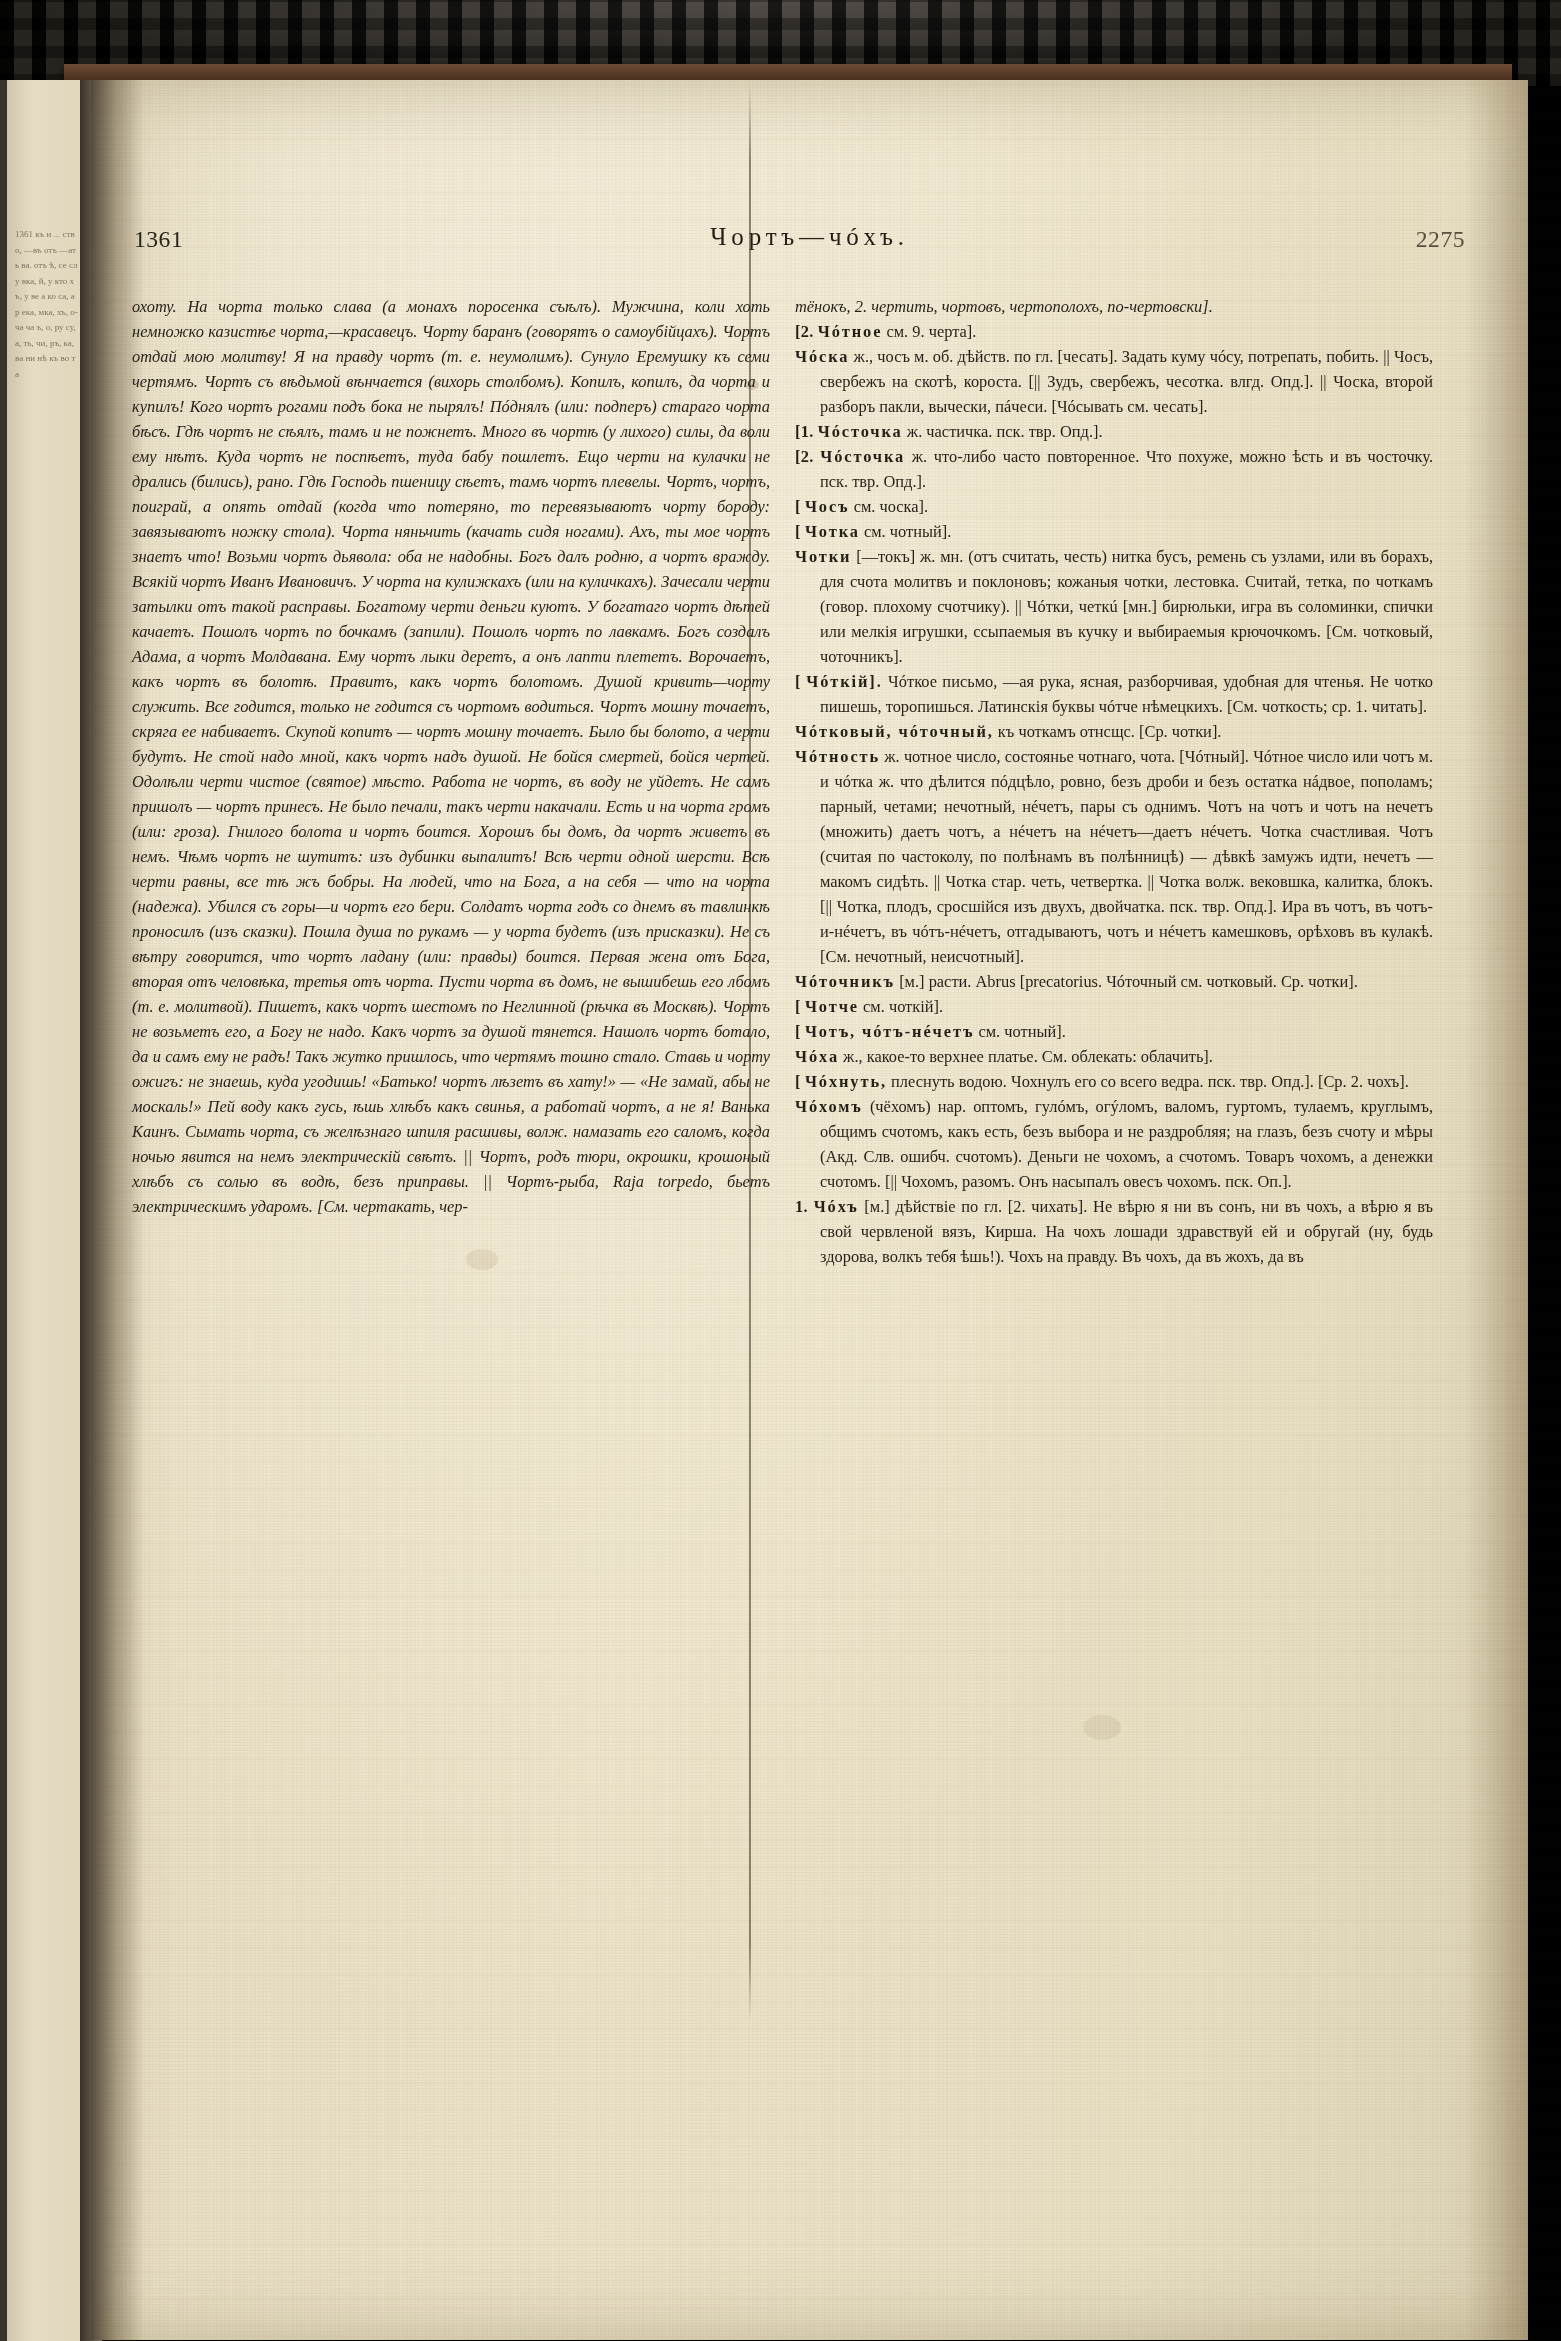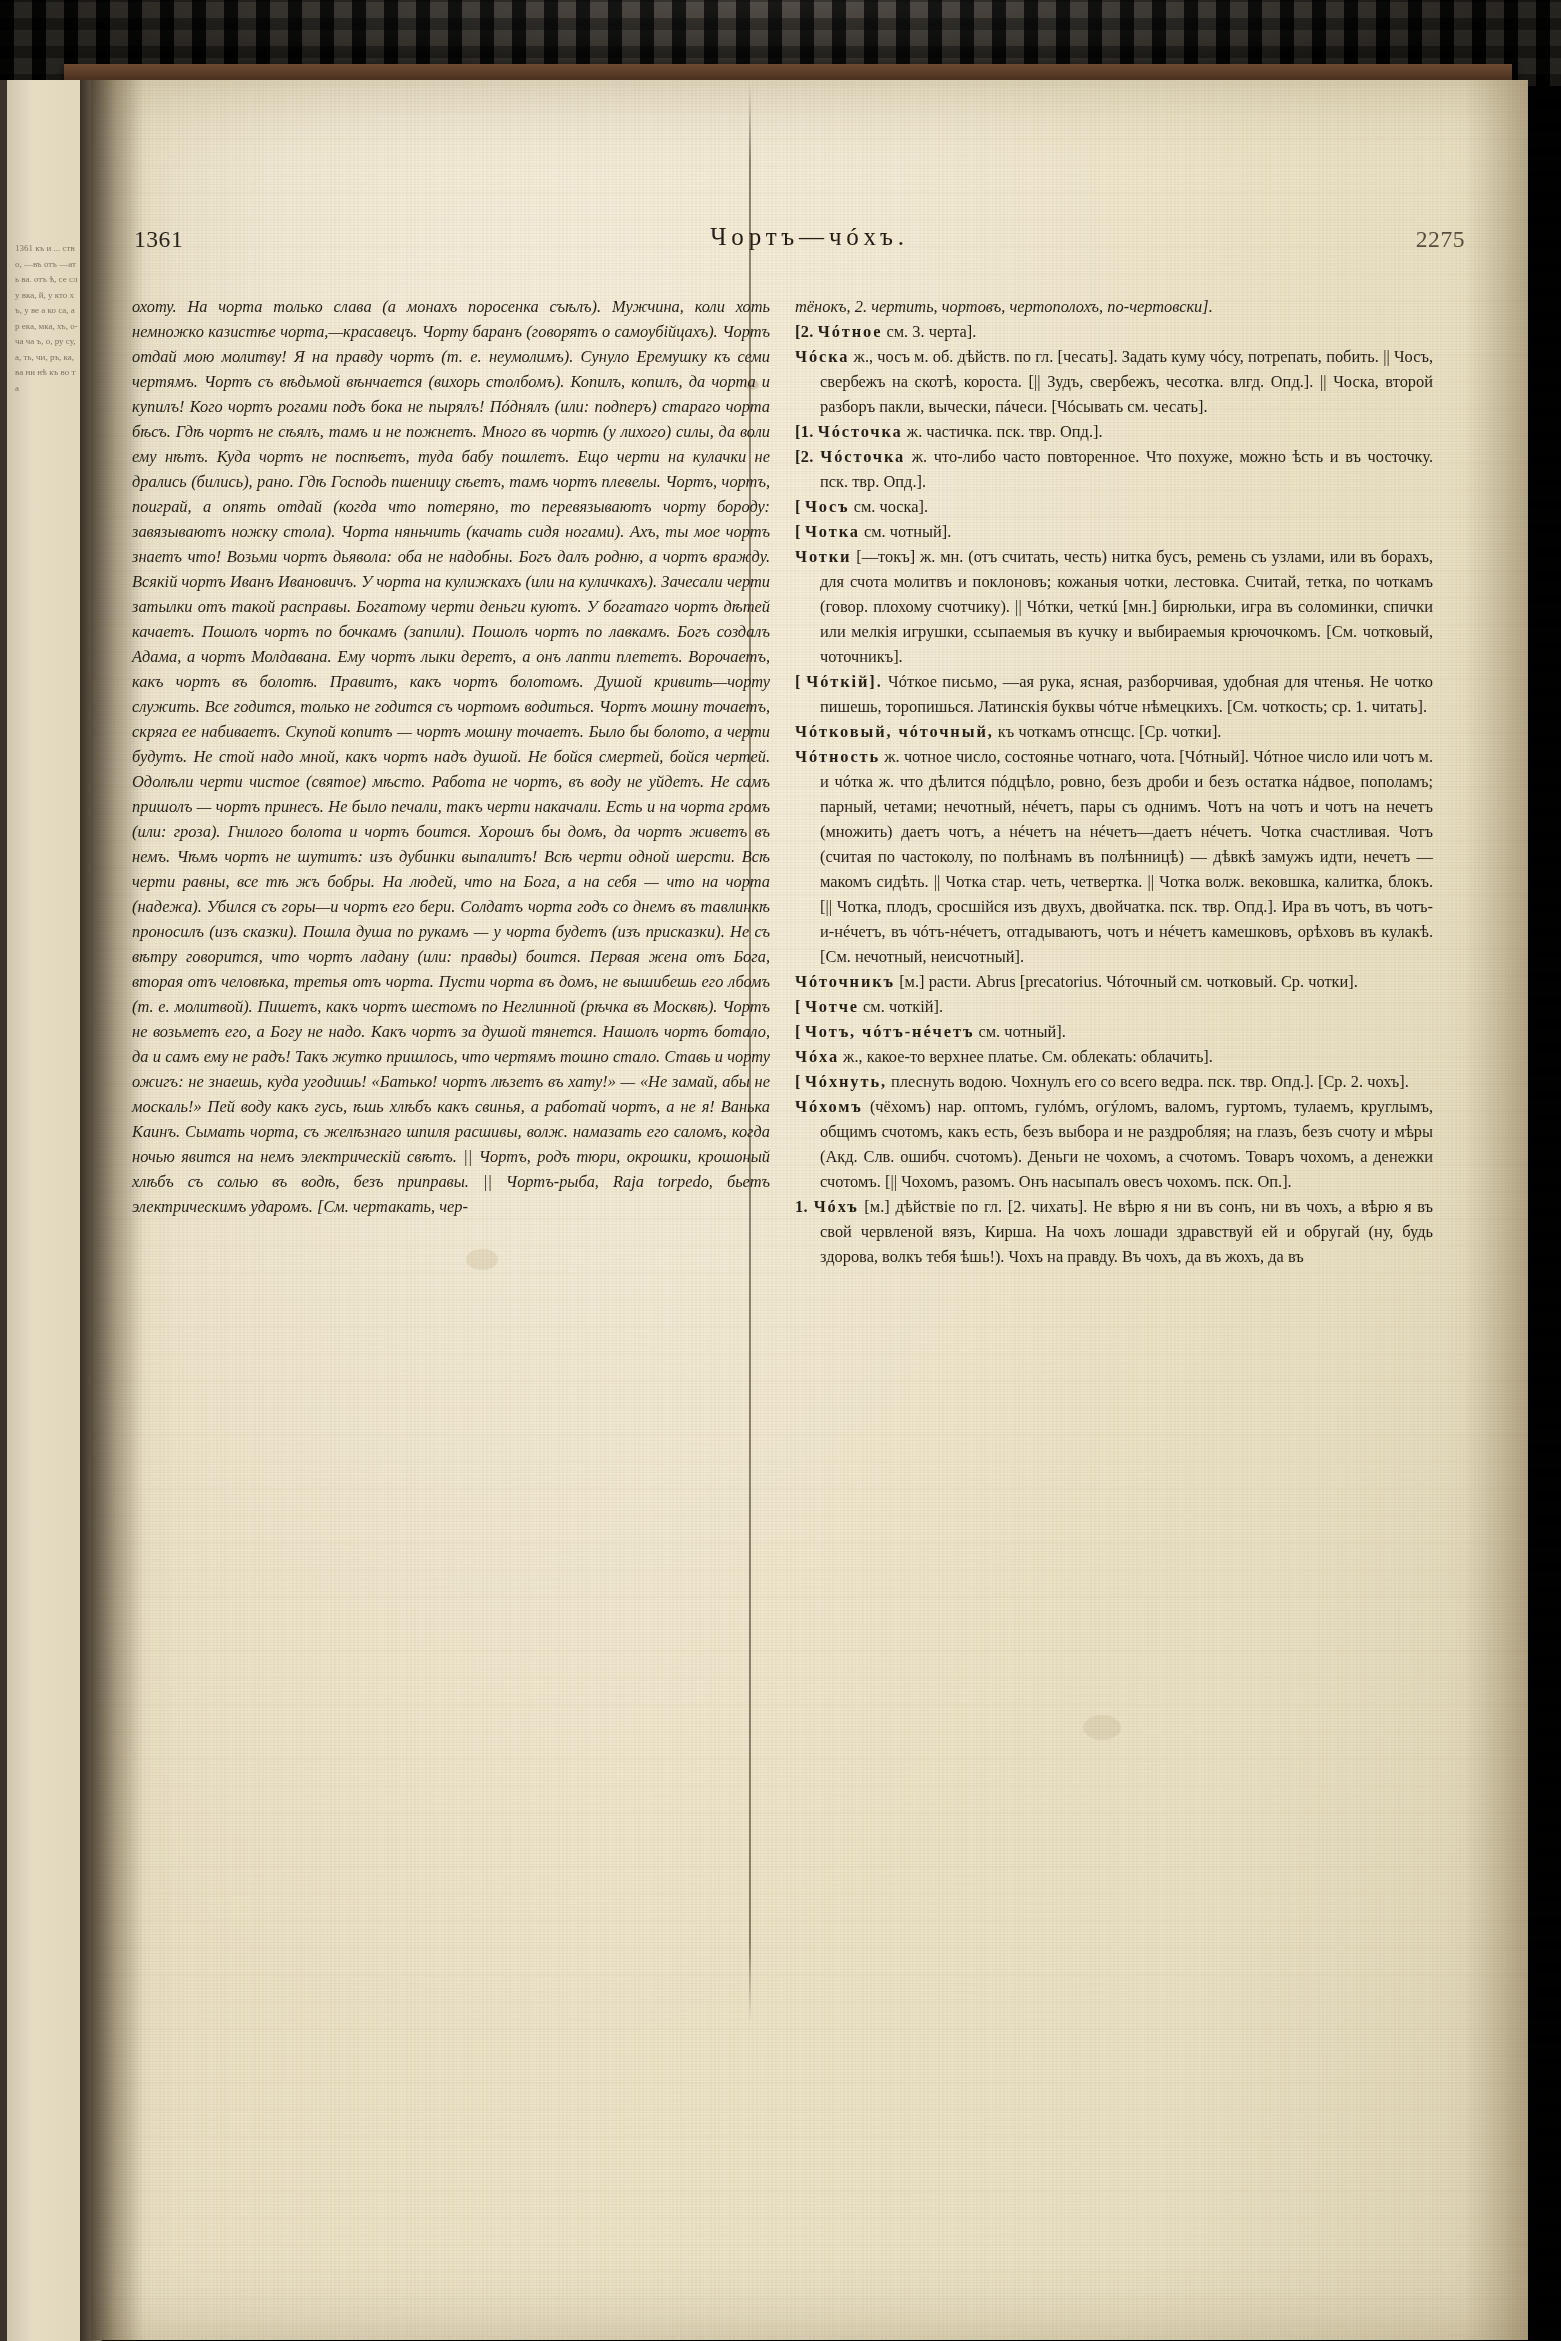--- a/index.html
+++ b/index.html
@@ -35,21 +35,21 @@
     background:linear-gradient(180deg,#6d4b33,#3b2415 60%,#20130a);
     box-shadow:0 3.2px 9.7px rgba(0,0,0,.7);
   }
 
   
   #neighbour-page{
     position:absolute;left:0;top:80px;width:102px;height:2262px;
     background:linear-gradient(90deg,#3a332b 0 7.5px,#cfc6ae 7.5px,#e5dcc3 32px,#ded5bb 100%);
   }
   #neighbour-text{
-    position:absolute;left:15px;top:161px;width:64px;height:1877px;
+    position:absolute;left:15px;top:147px;width:64px;height:1877px;
     font-size:9px;line-height:15.5px;color:#6a6352;
     overflow:hidden;word-break:break-all;opacity:.85;
     font-family:"Liberation Serif",serif;
   }
   #gutter-shadow{
     position:absolute;left:80px;top:80px;width:64px;height:2262px;
     background:linear-gradient(90deg, rgba(20,12,4,.82), rgba(60,44,22,.35) 55%, rgba(255,255,255,0));
     pointer-events:none;z-index:6;
   }
 
@@ -145,21 +145,21 @@
 
   <div id="columns">
 
     <div class="column" id="column-left">
       <p class="para it">охоту. На чорта только слава (а монахъ поросенка съѣлъ). Мужчина, коли хоть немножко казистѣе чорта,—красавецъ. Чорту баранъ (говорятъ о самоубійцахъ). Чортъ отдай мою молитву! Я на правду чортъ (т. е. неумолимъ). Сунуло Еремушку къ семи чертямъ. Чортъ съ вѣдьмой вѣнчается (вихорь столбомъ). Копилъ, копилъ, да чорта и купилъ! Кого чортъ рогами подъ бока не пырялъ! Пóднялъ (или: подперъ) стараго чорта бѣсъ. Гдѣ чортъ не сѣялъ, тамъ и не пожнетъ. Много въ чортѣ (у лихого) силы, да воли ему нѣтъ. Куда чортъ не поспѣетъ, туда бабу пошлетъ. Ещо черти на кулачки не дрались (бились), рано. Гдѣ Господь пшеницу сѣетъ, тамъ чортъ плевелы. Чортъ, чортъ, поиграй, а опять отдай (когда что потеряно, то перевязываютъ чорту бороду: завязываютъ ножку стола). Чорта няньчить (качать сидя ногами). Ахъ, ты мое чортъ знаетъ что! Возьми чортъ дьявола: оба не надобны. Богъ далъ родню, а чортъ вражду. Всякій чортъ Иванъ Ивановичъ. У чорта на кулижкахъ (или на куличкахъ). Зачесали черти затылки отъ такой расправы. Богатому черти деньги куютъ. У богатаго чортъ дѣтей качаетъ. Пошолъ чортъ по бочкамъ (запили). Пошолъ чортъ по лавкамъ. Богъ создалъ Адама, а чортъ Молдавана. Ему чортъ лыки деретъ, а онъ лапти плететъ. Ворочаетъ, какъ чортъ въ болотѣ. Правитъ, какъ чортъ болотомъ. Душой кривить—чорту служить. Все годится, только не годится съ чортомъ водиться. Чортъ мошну точаетъ, скряга ее набиваетъ. Скупой копитъ — чортъ мошну точаетъ. Было бы болото, а черти будутъ. Не стой надо мной, какъ чортъ надъ душой. Не бойся смертей, бойся чертей. Одолѣли черти чистое (святое) мѣсто. Работа не чортъ, въ воду не уйдетъ. Не самъ пришолъ — чортъ принесъ. Не было печали, такъ черти накачали. Есть и на чорта громъ (или: гроза). Гнилого болота и чортъ боится. Хорошъ бы домъ, да чортъ живетъ въ немъ. Чѣмъ чортъ не шутитъ: изъ дубинки выпалитъ! Всѣ черти одной шерсти. Всѣ черти равны, все тѣ жъ бобры. На людей, что на Бога, а на себя — что на чорта (надежа). Убился съ горы—и чортъ его бери. Солдатъ чорта годъ со днемъ въ тавлинкѣ проносилъ (изъ сказки). Пошла душа по рукамъ — у чорта будетъ (изъ присказки). Не съ вѣтру говорится, что чортъ ладану (или: правды) боится. Первая жена отъ Бога, вторая отъ человѣка, третья отъ чорта. Пусти чорта въ домъ, не вышибешь его лбомъ (т. е. молитвой). Пишетъ, какъ чортъ шестомъ по Неглинной (рѣчка въ Москвѣ). Чортъ не возьметъ его, а Богу не надо. Какъ чортъ за душой тянется. Нашолъ чортъ ботало, да и самъ ему не радъ! Такъ жутко пришлось, что чертямъ тошно стало. Ставь и чорту ожигъ: не знаешь, куда угодишь! «Батько! чортъ лѣзетъ въ хату!» — «Не замай, абы не москаль!» Пей воду какъ гусь, ѣшь хлѣбъ какъ свинья, а работай чортъ, а не я! Ванька Каинъ. Сымать чорта, съ желѣзнаго шпиля расшивы, волж. намазать его саломъ, когда ночью явится на немъ электрическій свѣтъ. || Чортъ, родъ тюри, окрошки, крошоный хлѣбъ съ солью въ водѣ, безъ приправы. || Чортъ-рыба, Raja torpedo, бьетъ электрическимъ ударомъ. [См. чертакать, чер-</p>
     </div>
 
     <div class="column" id="column-right">
       <p class="para it">тёнокъ, 2. чертить, чортовъ, чертополохъ, по-чертовски].</p>
       <div id="right-entries">
-          <p class="entry"><span class="hw">[2.</span> <span class="hw-sp">Чóтное</span><span> см. 3. черта].</span></p>
+          <p class="entry"><span class="hw">[2.</span> <span class="hw-sp">Чóтное</span><span> см. 9. черта].</span></p>
           <p class="entry"><span class="hw-sp">Чóска</span><span> ж., чосъ м. об. дѣйств. по гл. [чесать]. Задать куму чóсу, потрепать, побить. || Чосъ, свербежъ на скотѣ, короста. [|| Зудъ, свербежъ, чесотка. влгд. Опд.]. || Чоска, второй разборъ пакли, вычески, пáчеси. [Чóсывать см. чесать].</span></p>
           <p class="entry"><span class="hw">[1.</span> <span class="hw-sp">Чóсточка</span><span> ж. частичка. пск. твр. Опд.].</span></p>
           <p class="entry"><span class="hw">[2.</span> <span class="hw-sp">Чóсточка</span><span> ж. что-либо часто повторенное. Что похуже, можно ѣсть и въ чосточку. пск. твр. Опд.].</span></p>
           <p class="entry"><span class="hw">[</span> <span class="hw-sp">Чосъ</span><span> см. чоска].</span></p>
           <p class="entry"><span class="hw">[</span> <span class="hw-sp">Чотка</span><span> см. чотный].</span></p>
           <p class="entry"><span class="hw-sp">Чотки</span><span> [—токъ] ж. мн. (отъ считать, честь) нитка бусъ, ремень съ узлами, или въ борахъ, для счота молитвъ и поклоновъ; кожаныя чотки, лестовка. Считай, тетка, по чоткамъ (говор. плохому счотчику). || Чóтки, четкú [мн.] бирюльки, игра въ соломинки, спички или мелкія игрушки, ссыпаемыя въ кучку и выбираемыя крючочкомъ. [См. чотковый, чоточникъ].</span></p>
           <p class="entry"><span class="hw">[</span> <span class="hw-sp">Чóткій].</span><span> Чóткое письмо, —ая рука, ясная, разборчивая, удобная для чтенья. Не чотко пишешь, торопишься. Латинскія буквы чóтче нѣмецкихъ. [См. чоткость; ср. 1. читать].</span></p>
           <p class="entry"><span class="hw-sp">Чóтковый, чóточный,</span><span> къ чоткамъ отнсщс. [Ср. чотки].</span></p>
           <p class="entry"><span class="hw-sp">Чóтность</span><span> ж. чотное число, состоянье чотнаго, чота. [Чóтный]. Чóтное число или чотъ м. и чóтка ж. что дѣлится пóдцѣло, ровно, безъ дроби и безъ остатка нáдвое, пополамъ; парный, четами; нечотный, нéчетъ, пары съ однимъ. Чотъ на чотъ и чотъ на нечетъ (множить) даетъ чотъ, а нéчетъ на нéчетъ—даетъ нéчетъ. Чотка счастливая. Чотъ (считая по частоколу, по полѣнамъ въ полѣнницѣ) — дѣвкѣ замужъ идти, нечетъ — макомъ сидѣть. || Чотка стар. четь, четвертка. || Чотка волж. вековшка, калитка, блокъ. [|| Чотка, плодъ, сросшійся изъ двухъ, двойчатка. пск. твр. Опд.]. Ира въ чотъ, въ чотъ-и-нéчетъ, въ чóтъ-нéчетъ, отгадываютъ, чотъ и нéчетъ камешковъ, орѣховъ въ кулакѣ. [См. нечотный, неисчотный].</span></p>
           <p class="entry"><span class="hw-sp">Чóточникъ</span><span> [м.] расти. Abrus [precatorius. Чóточный см. чотковый. Ср. чотки].</span></p>

